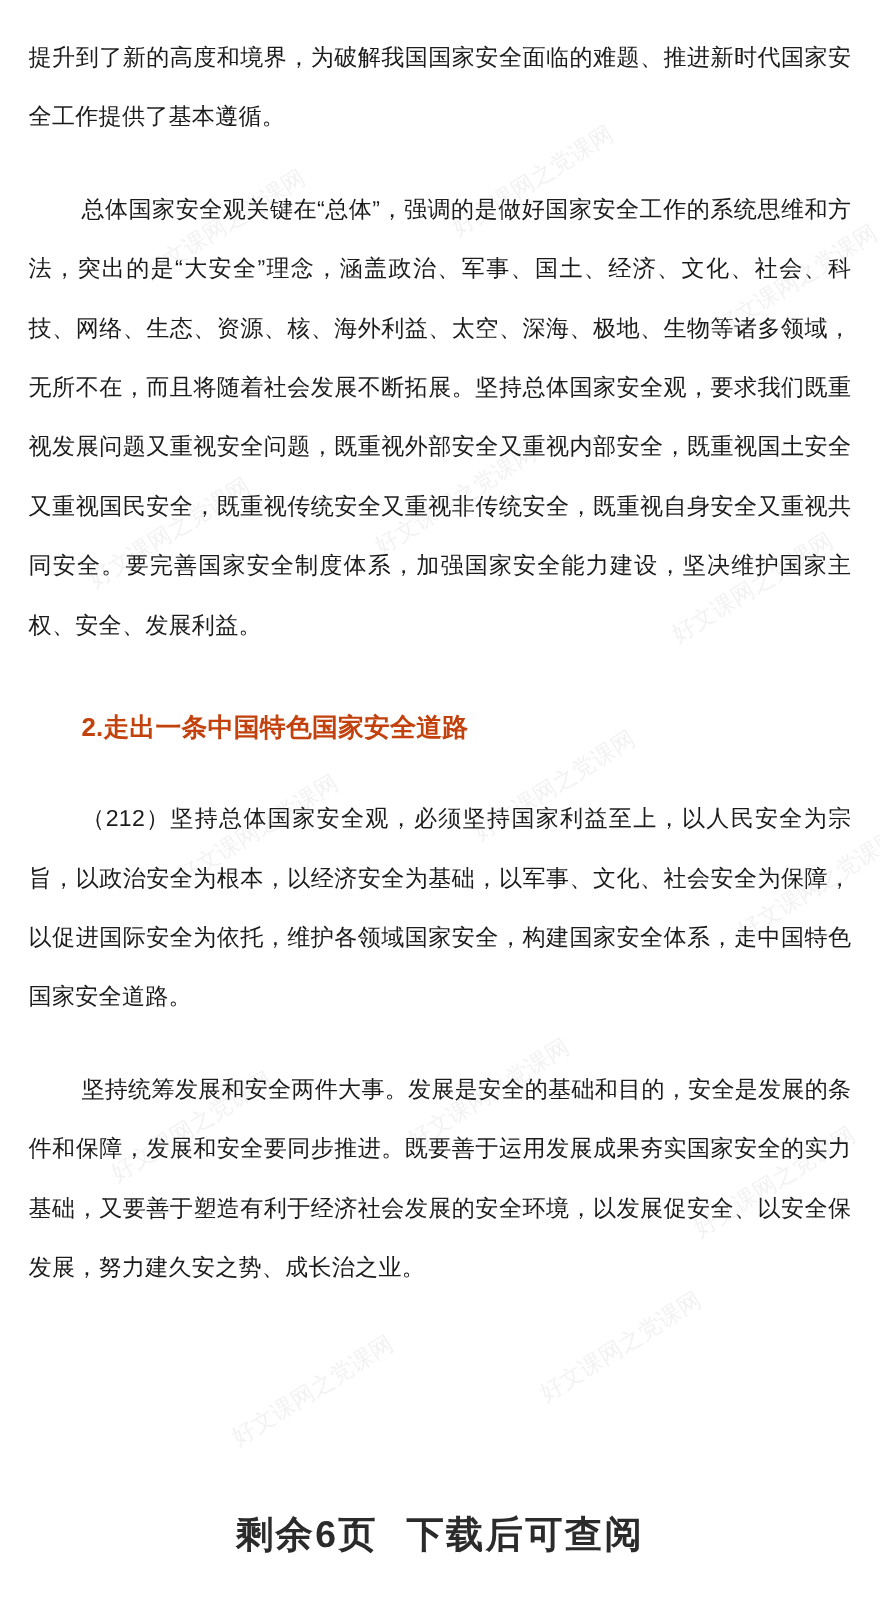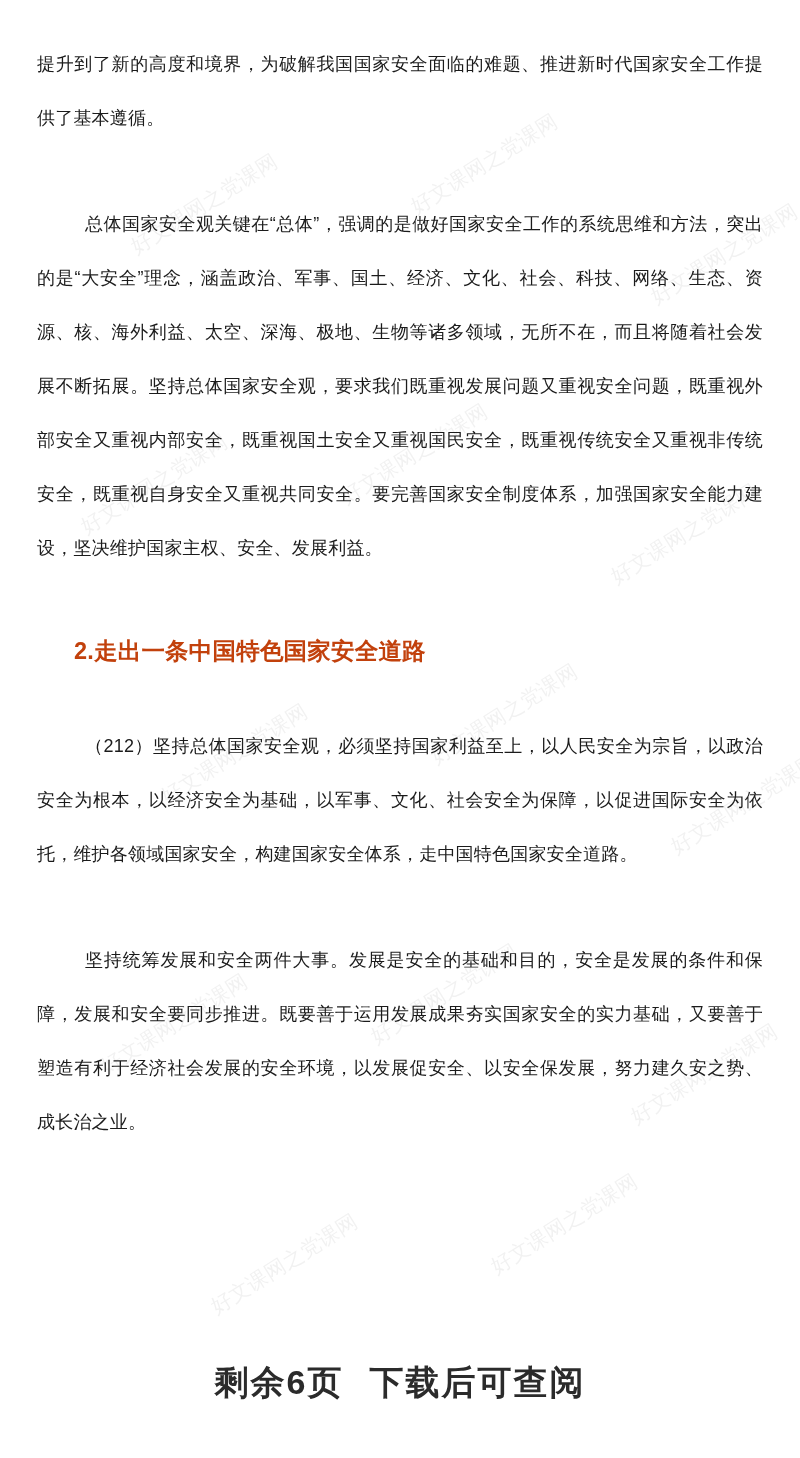--- a/index.html
+++ b/index.html
@@ -20,48 +20,48 @@
     height: 1458px;
     background: #ffffff;
     box-sizing: border-box;
     padding: 26px 26px 0 26px;
   }
   .doc-body {
     position: relative;
     z-index: 2;
   }
   .para {
-    font-size: 18px;
+    font-size: 21px;
     line-height: 54px;
     color: #1b1b1b;
     letter-spacing: 0.2px;
     text-align: justify;
     text-justify: inter-ideograph;
-    margin: 11px;
+    margin: 0;
     white-space: pre-wrap;
   }
   .para.indent {
     text-indent: 48px;
   }
   .gap-med { height: 30px; }
   .gap-large { height: 38px; }
   .heading {
     font-size: 23.5px;
     line-height: 54px;
     font-weight: bold;
     color: #c2410c;
     text-indent: 48px;
     margin: 0;
     letter-spacing: 0.2px;
   }
   .footer-note {
     position: absolute;
     left: 0;
     right: 0;
-    bottom: 52px;
+    bottom: 40px;
     text-align: center;
     font-size: 34px;
     font-weight: bold;
     color: #2b2b2b;
     letter-spacing: 2px;
     z-index: 3;
   }
   .footer-note .gap-sp { display: inline-block; width: 26px; }
 
   

